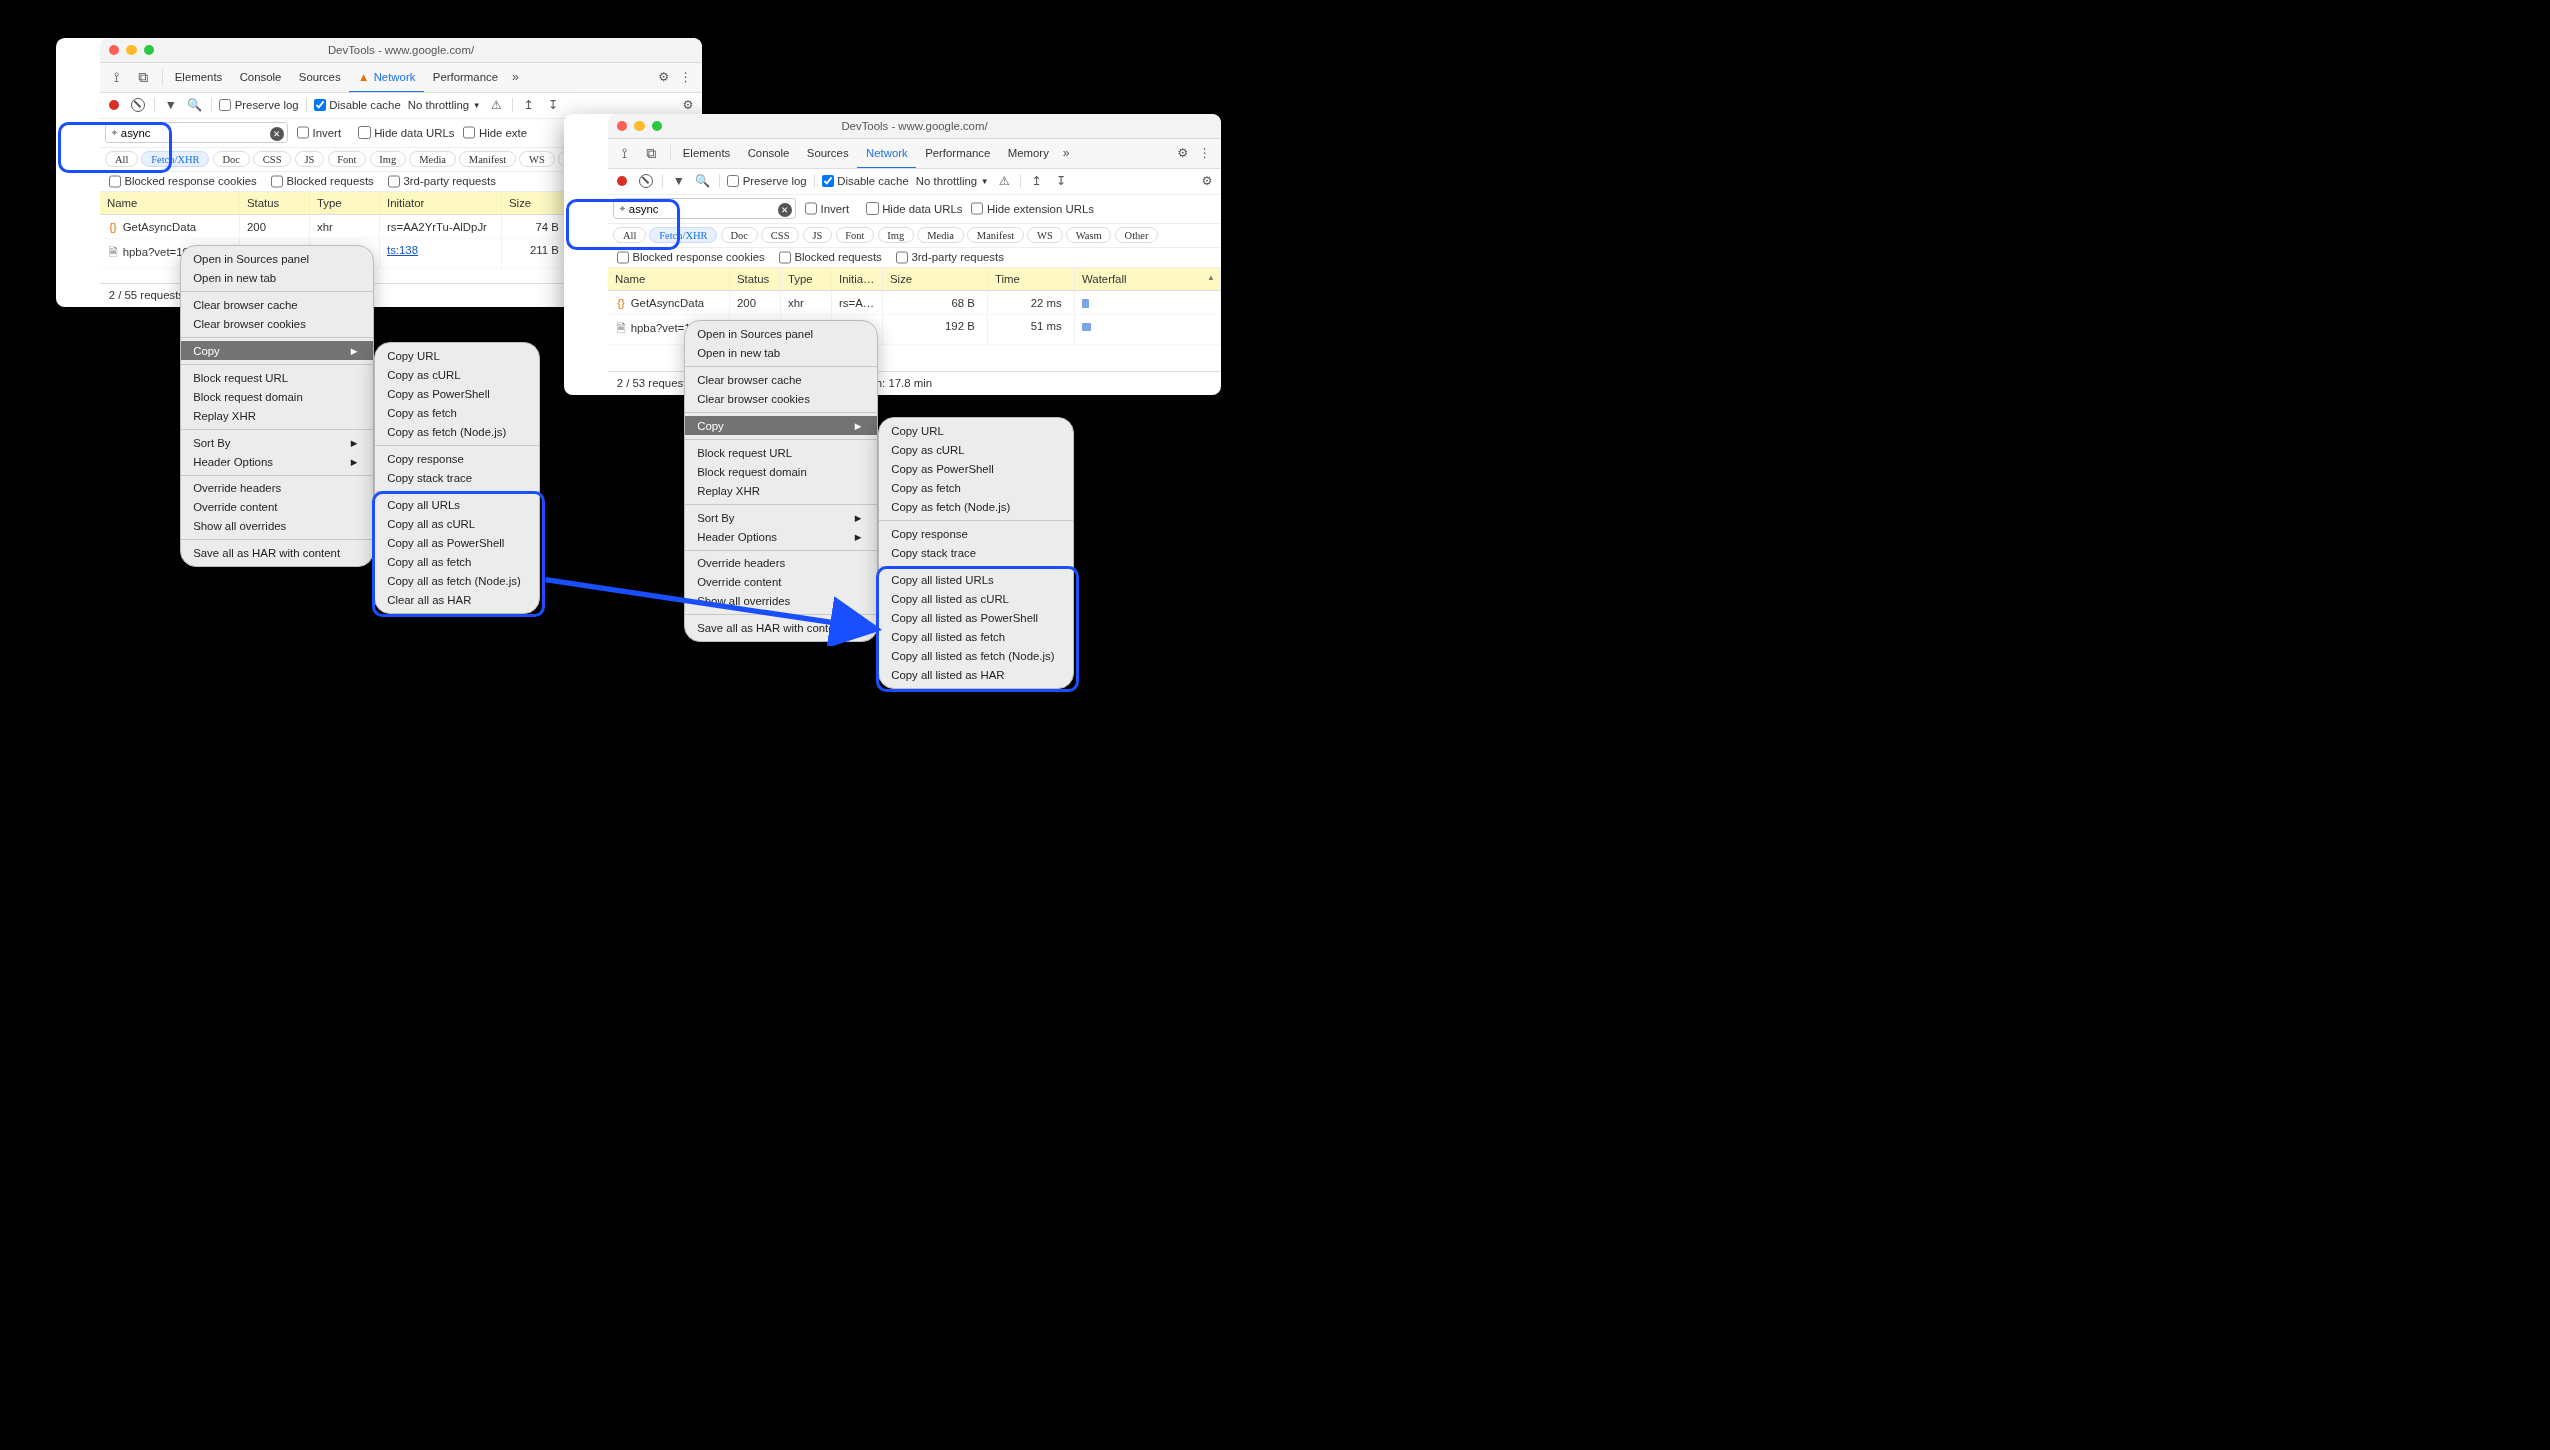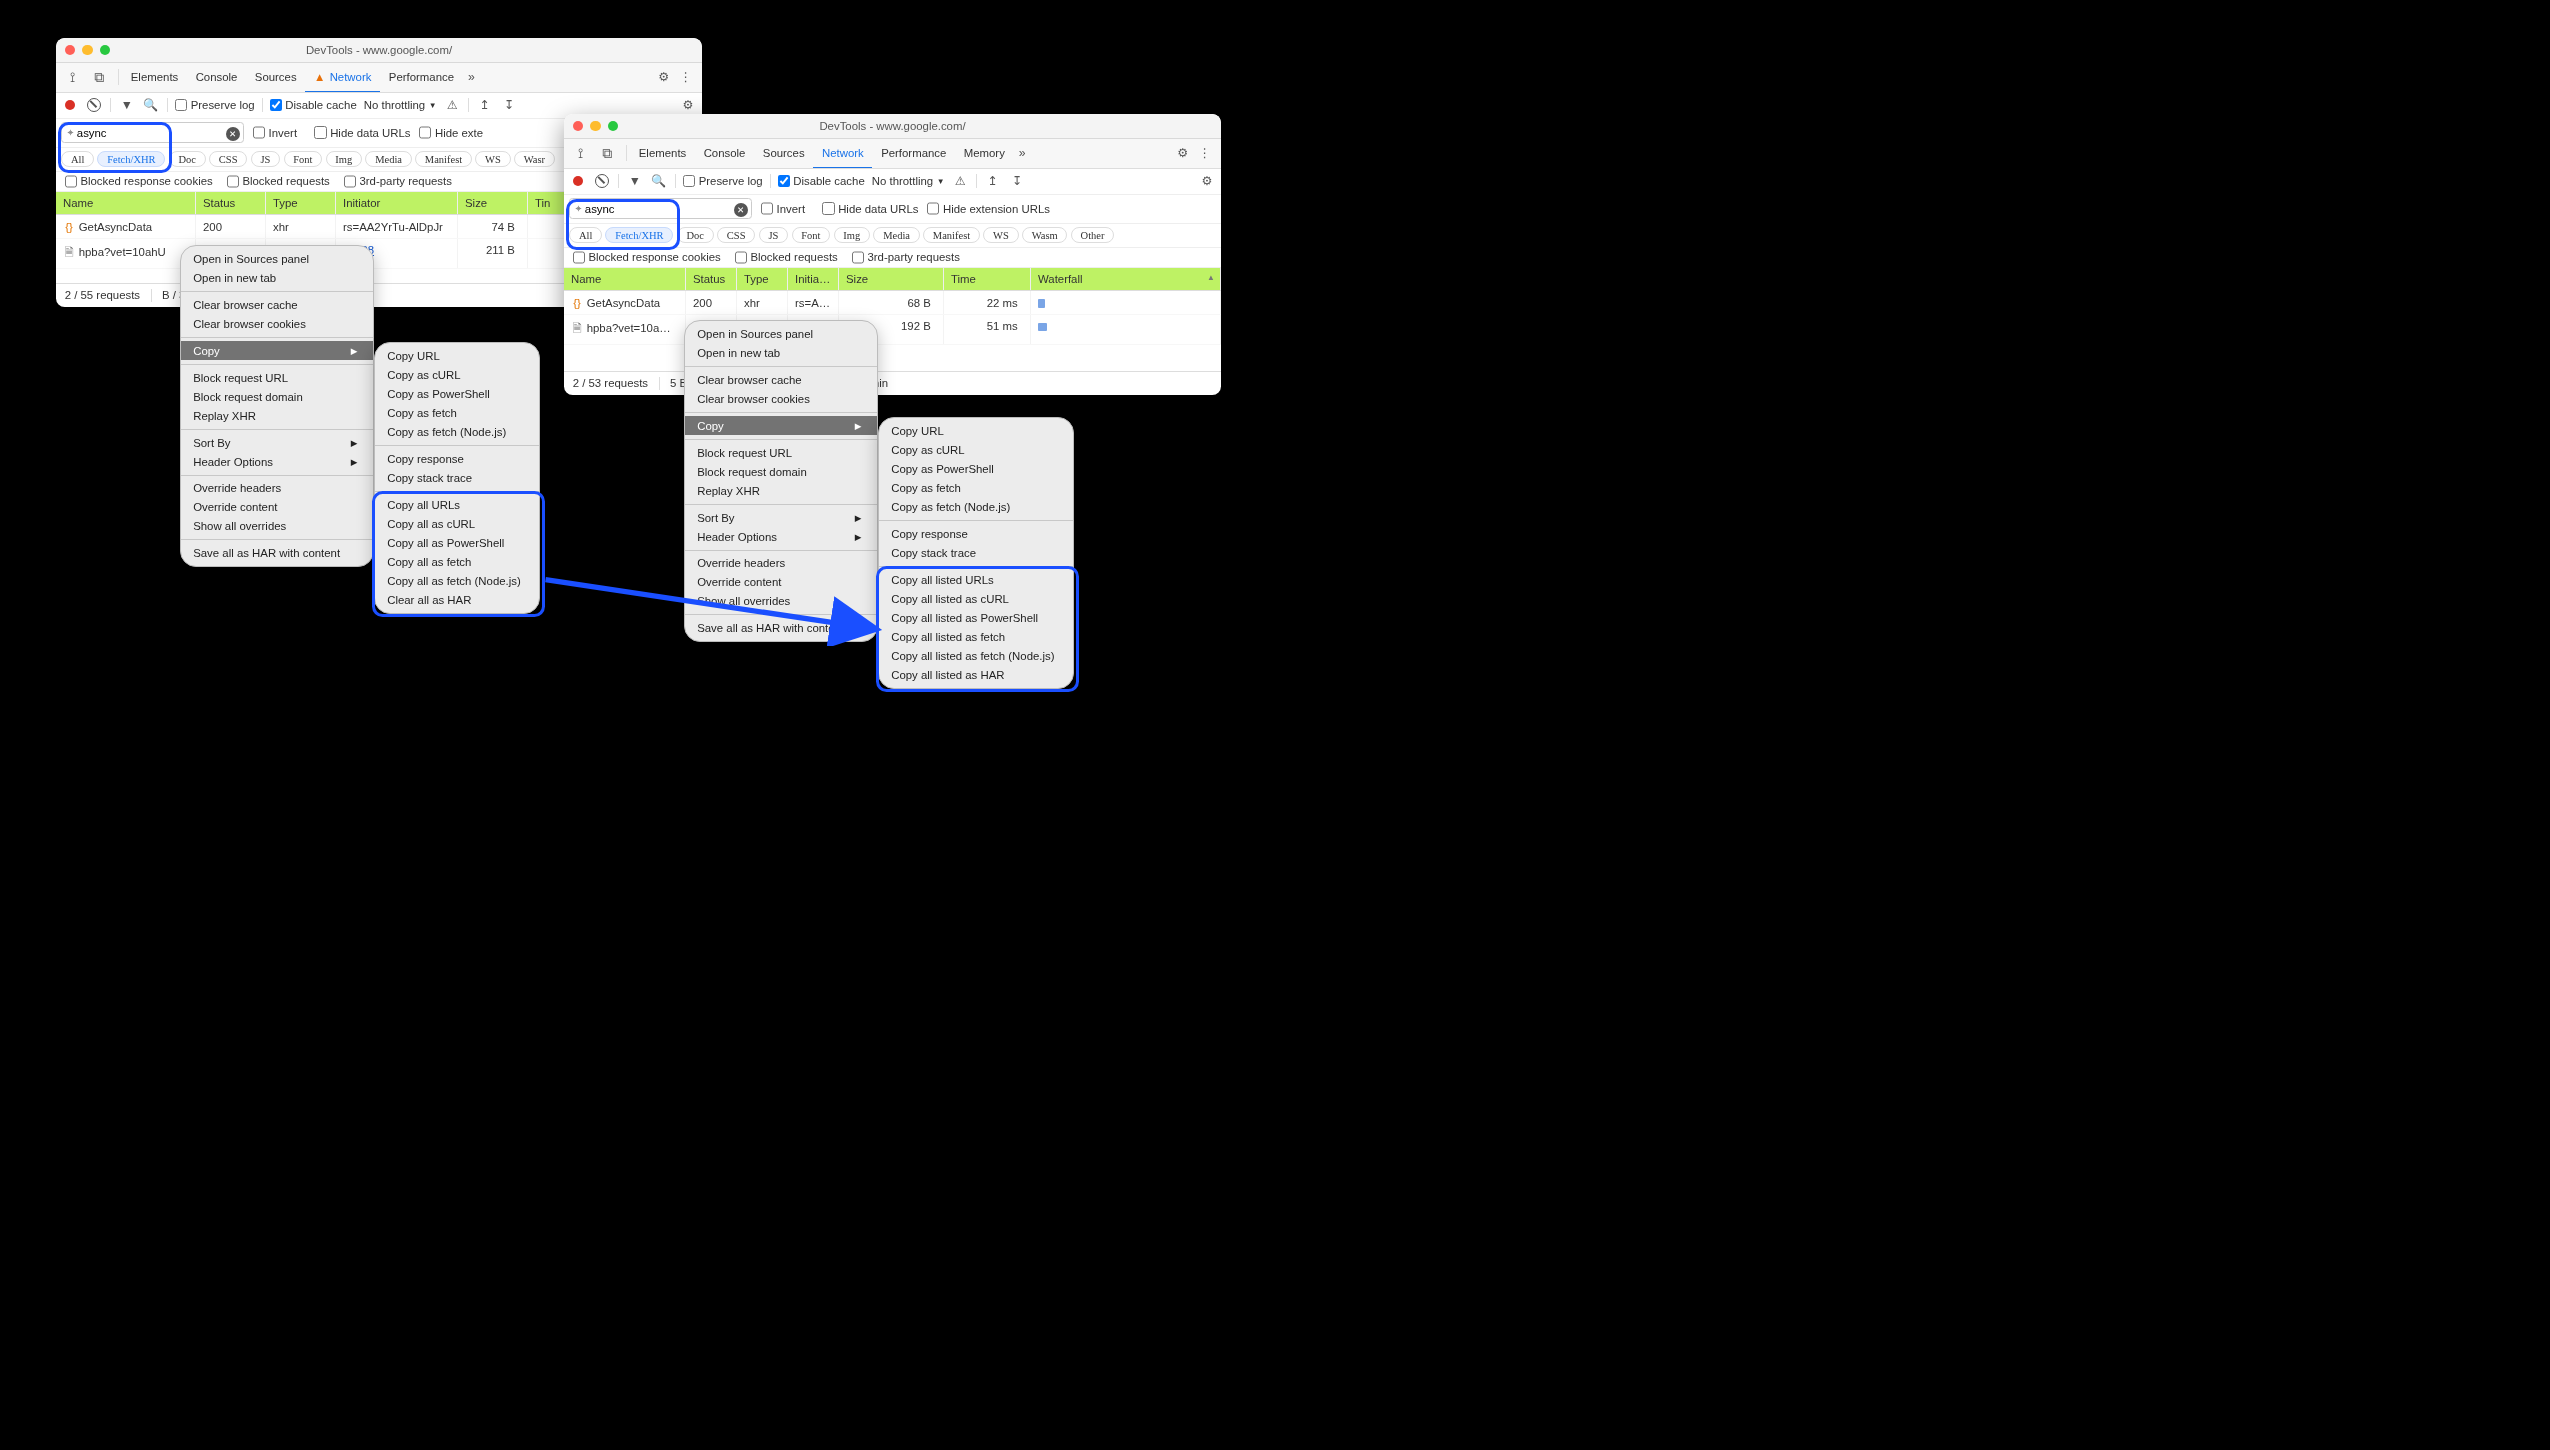--- a/index.html
+++ b/index.html
@@ -1,18 +1,18 @@
 <!DOCTYPE html>
 <html style="font-size:14px"><head>
 <meta charset="utf-8">
 <style>
   * { box-sizing: border-box; margin: 0; padding: 0; }
   body { background: #000; font-family: -apple-system, "Helvetica Neue", Arial, sans-serif; font-size: 11.4px; color: #333; position: relative; width: 1275px; height: 723px; overflow: hidden; }
 
-  .window { position: absolute; background: #fff; border-radius: 8.7px; box-shadow: 0 8.7px 26px rgba(0,0,0,.4); overflow: visible; }
+  .window { position: absolute; background: #fff; border-radius: 8.7px; box-shadow: 0 8.7px 26px rgba(0,0,0,.4); overflow: visible; padding-left: 44px; }
 
   .titlebar { height: 24.5px; display: flex; align-items: center; padding: 0 8.7px; border-bottom: 0.9px solid #d9d9d9; background: #f4f4f4; position: relative; border-radius: 8.7px 8.7px 0 0; }
   .traffic { display: flex; gap: 7px; }
   .traffic span { width: 10.5px; height: 10.5px; border-radius: 50%; display: inline-block; }
   .traffic .r { background: #ff5f57; }
   .traffic .y { background: #febc2e; }
   .traffic .g { background: #28c840; }
   .titlebar .wtitle { position: absolute; left: 0; right: 0; text-align: center; font-size: 11.4px; color: #555; }
 
   .tabbar { height: 30px; display: flex; align-items: center; padding: 0 5.2px; border-bottom: 0.9px solid #ddd; background: #f7f7f7; }
@@ -39,21 +39,21 @@
   .chips { display:flex; gap:3.5px; flex-wrap: wrap; align-items: center; font-family: Liberation Serif, serif; }
   .chip { border: 0.9px solid #ddd; border-radius: 8.7px; padding: 1.7px 8.7px; font-size: 10.5px; cursor: pointer; background: #fff; }
   .chip.active { background: #e8f0fe; color: #1a73e8; border-color: #c7dafc; }
 
   .cbrow { display: flex; gap: 14px; padding: 3.5px 8.7px; border-bottom: 0.9px solid #eee; color: #333; font-size: 11.4px; align-items: flex-end; }
 
   .table { font-size: 11.4px; }
   .thead, .trow { display: grid; }
   .w1 .thead, .w1 .trow { grid-template-columns: 140px 70px 70px 122px 70px 1fr; }
   .w2 .thead, .w2 .trow { grid-template-columns: 122px 51px 51px 51px 105px 87px 1fr; }
-  .thead { border-bottom: 0.9px solid #ddd; background: #bef264; }
+  .thead { border-bottom: 0.9px solid #ddd; background: #fef9c3; }
   .th { padding: 5.2px 7px; border-right: 0.9px solid #eee; color: #333; font-weight: normal; position: relative; }
   .th.sort::after { content: "▲"; position: absolute; right: 5.2px; font-size: 7.9px; color: #777; }
   .td { padding: 5.2px 7px; border-right: 0.9px solid #f3f3f3; white-space: nowrap; overflow: hidden; text-overflow: ellipsis; }
   .td .ricon { display:inline-block; width:12.2px; text-align:center; margin-right: 3.5px; }
   .linky { color: #1155cc; text-decoration: underline; }
   .trow { border-bottom: 0.9px solid #f7f7f7; }
   .num { text-align: right; padding-right: 12.2px; }
 
   .wf { display:inline-block; height: 8.7px; background:#7aa5e6; border-radius:0.9px; vertical-align: middle; }
 

